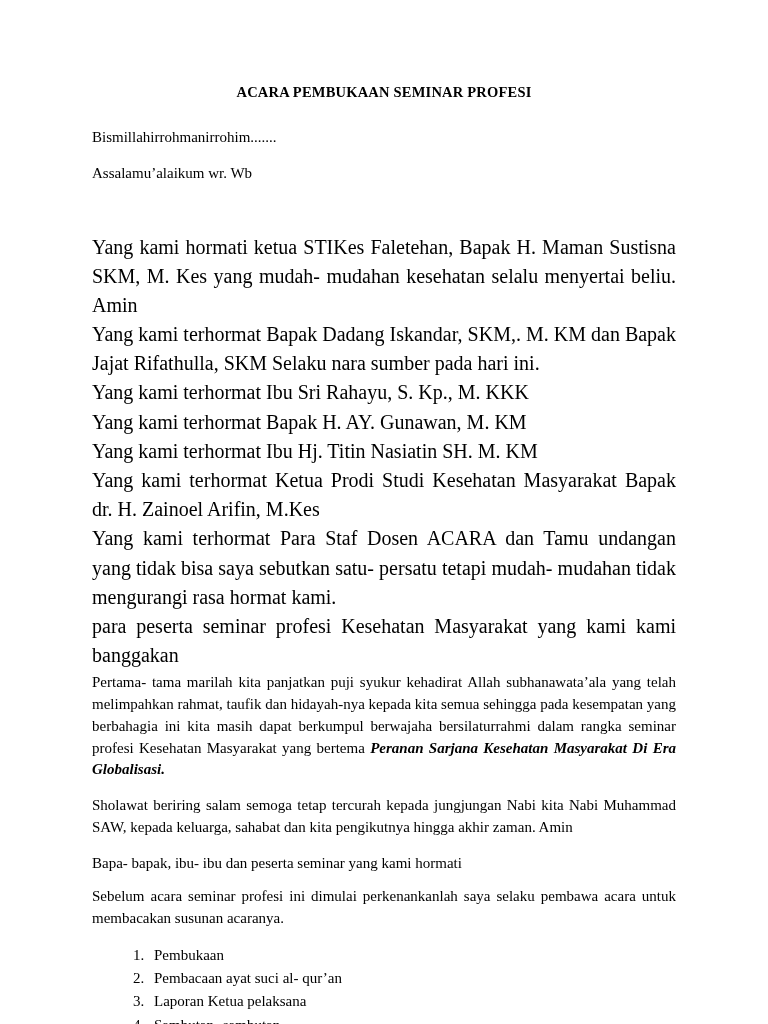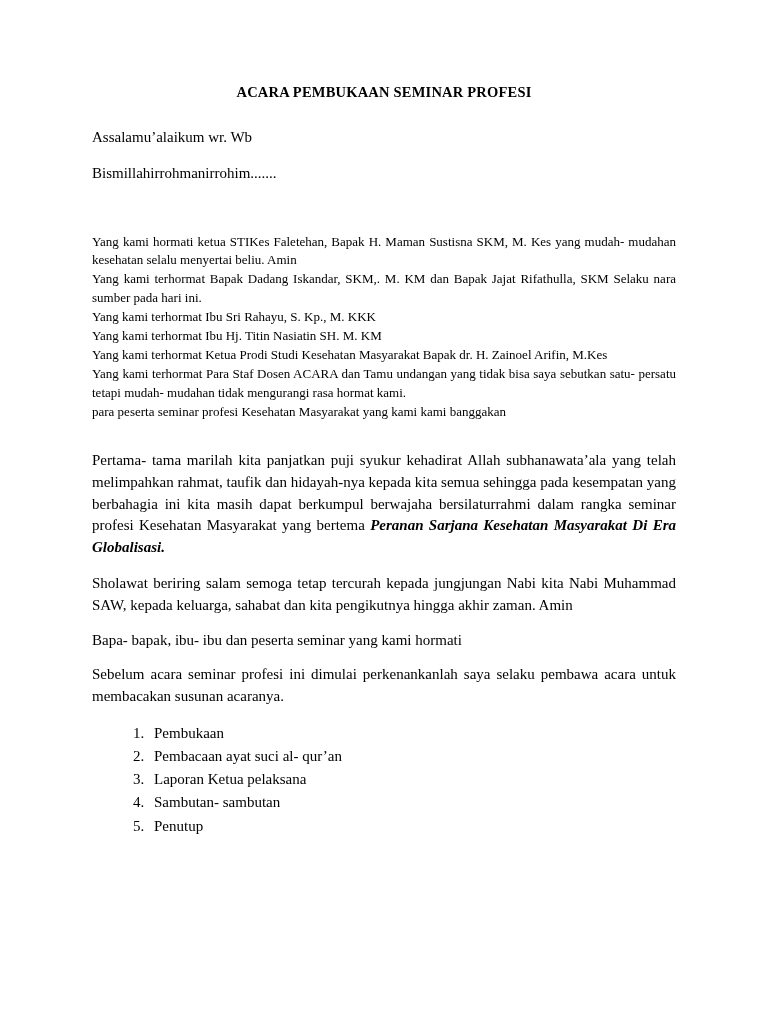--- a/index.html
+++ b/index.html
@@ -33,24 +33,24 @@
     margin: 0 0 14px 0;
     text-align: justify;
   }
   .para.tight {
     margin-bottom: 12px;
   }
   .spacer-lg {
     height: 34px;
   }
   .block-lines {
-    font-size: 13px;
+    font-size: 20px;
     line-height: 1.46;
     text-align: justify;
-    margin: 0 0 28px 0;
+    margin: 0 0 2px 0;
   }
   .block-lines .line {
     display: block;
   }
   .justified {
     text-align: justify;
     text-justify: inter-word;
   }
   .bold-italic {
     font-weight: bold;
@@ -68,30 +68,31 @@
     font-family: Liberation Serif, serif;
   }
 </style>
 </head>
 <body>
 
 <div class="page">
 
   <h1 class="doc-title">ACARA PEMBUKAAN SEMINAR PROFESI</h1>
 
+  <p class="para">Bismillahirrohmanirrohim.......</p>
+
   <p class="para">Assalamu’alaikum wr. Wb</p>
-
-  <p class="para">Bismillahirrohmanirrohim.......</p>
 
   <div class="spacer-lg"></div>
 
   <div class="block-lines">
     <span class="line justified">Yang kami hormati ketua STIKes Faletehan, Bapak H. Maman Sustisna SKM, M. Kes yang mudah- mudahan kesehatan selalu menyertai beliu. Amin</span>
     <span class="line justified">Yang kami terhormat Bapak Dadang Iskandar, SKM,. M. KM dan Bapak Jajat Rifathulla, SKM Selaku nara sumber pada hari ini.</span>
     <span class="line">Yang kami terhormat Ibu Sri Rahayu, S. Kp., M. KKK</span>
+    <span class="line">Yang kami terhormat Bapak H. AY. Gunawan, M. KM</span>
     <span class="line">Yang kami terhormat Ibu Hj. Titin Nasiatin SH. M. KM</span>
     <span class="line justified">Yang kami terhormat Ketua Prodi Studi Kesehatan Masyarakat Bapak dr. H. Zainoel Arifin, M.Kes</span>
     <span class="line justified">Yang kami terhormat Para Staf Dosen ACARA dan Tamu undangan yang tidak bisa saya sebutkan satu- persatu tetapi mudah- mudahan tidak mengurangi rasa hormat kami.</span>
     <span class="line">para peserta seminar profesi Kesehatan Masyarakat yang kami kami banggakan</span>
   </div>
 
   <p class="para"><span>Pertama- tama marilah kita panjatkan puji  syukur kehadirat Allah subhanawata’ala yang telah melimpahkan rahmat, taufik dan hidayah-nya kepada kita semua sehingga pada kesempatan yang berbahagia ini kita masih dapat berkumpul berwajaha bersilaturrahmi dalam rangka  seminar profesi Kesehatan Masyarakat yang bertema </span><span class="bold-italic">Peranan Sarjana Kesehatan Masyarakat Di Era Globalisasi.</span></p>
 
   <p class="para">Sholawat beriring salam semoga tetap tercurah kepada jungjungan Nabi kita Nabi Muhammad SAW, kepada keluarga, sahabat dan kita pengikutnya hingga akhir zaman. Amin</p>
 

